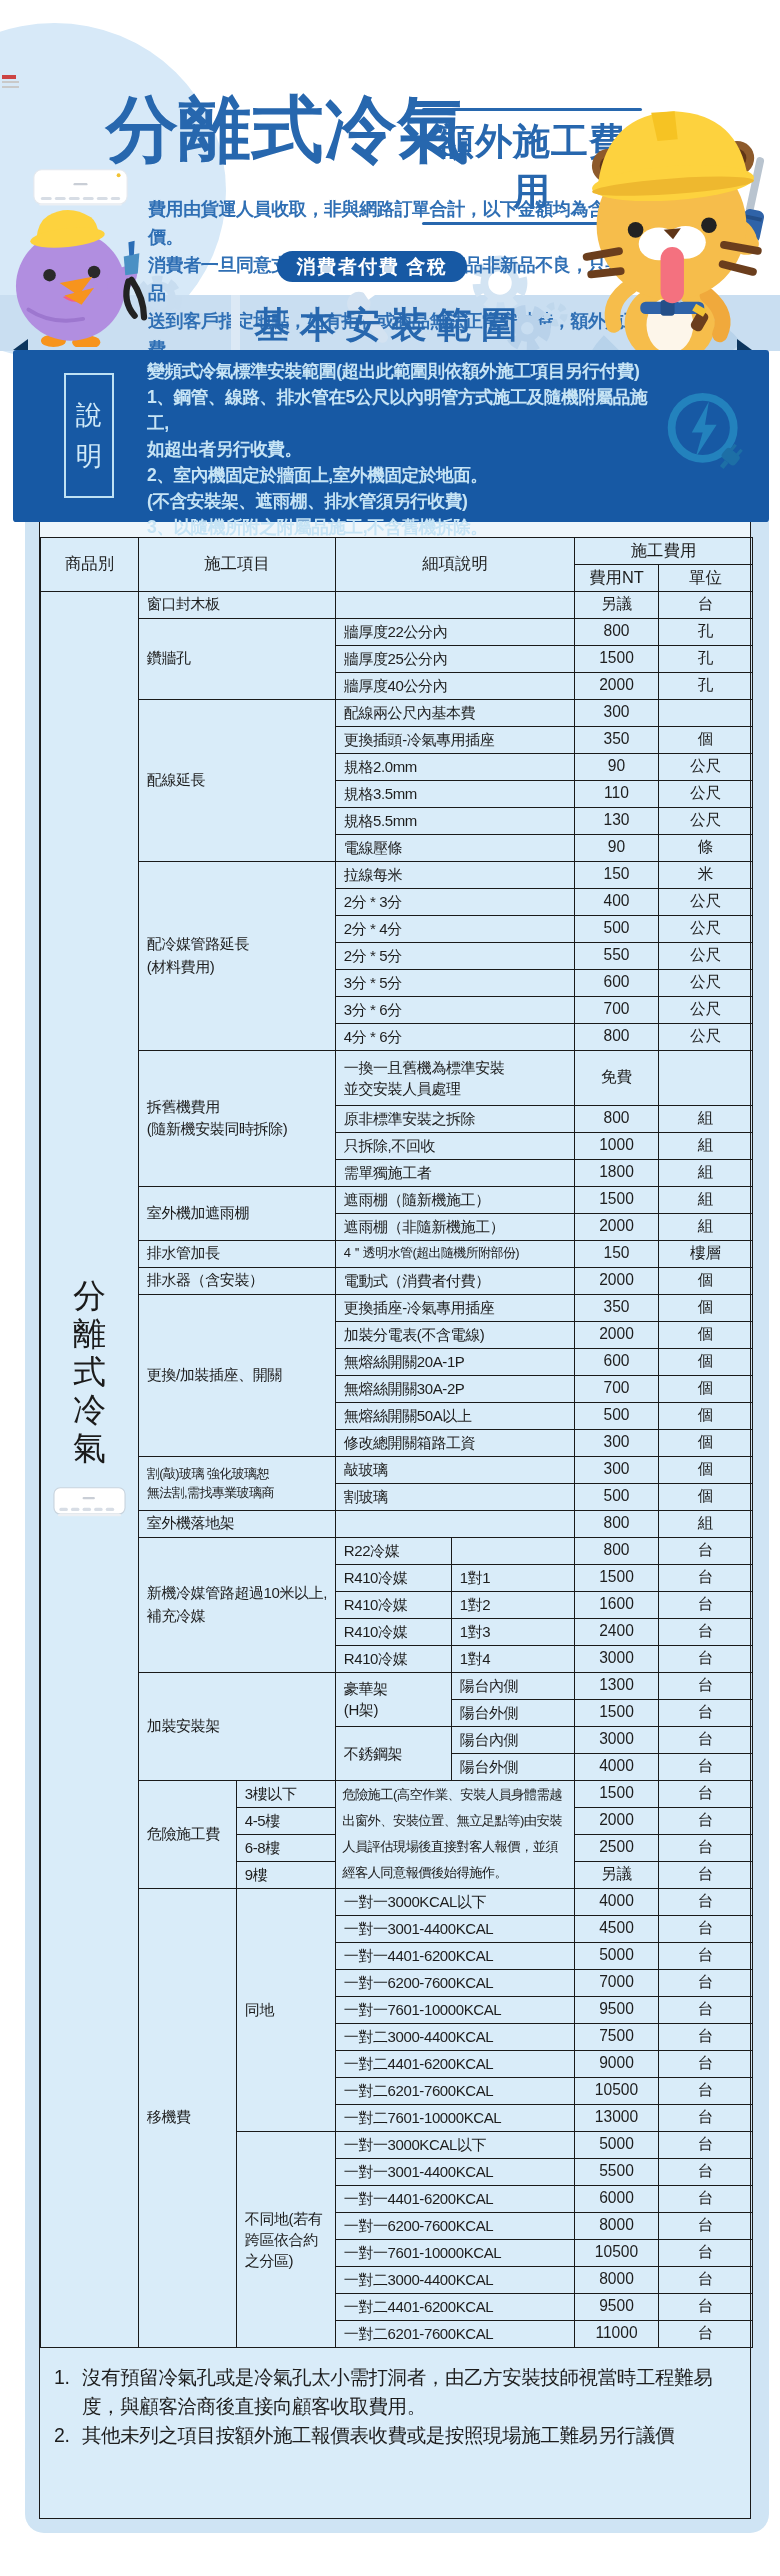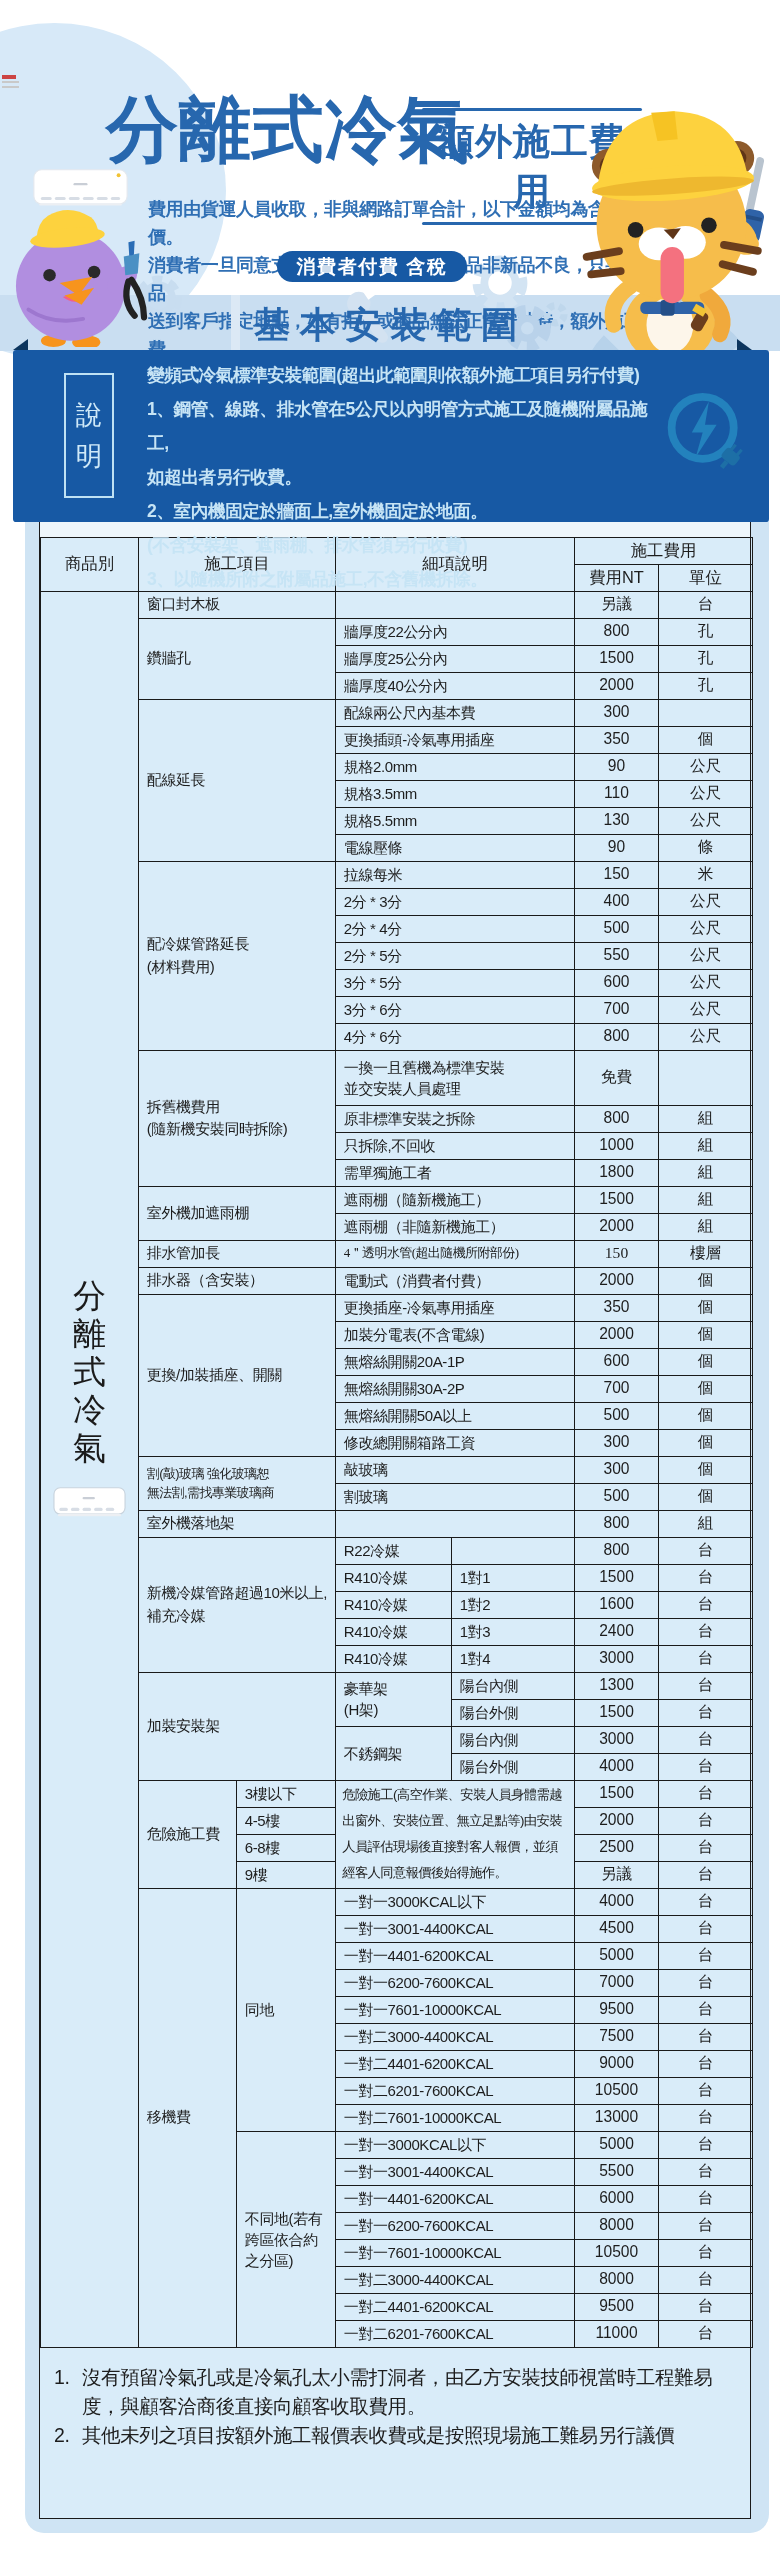--- a/index.html
+++ b/index.html
@@ -41,21 +41,21 @@
   #wrench-band { left:334px; top:286px; z-index:2; }
 
   
   #dark-box { left:12.5px; top:350px; width:756px; height:172px; background:#1759a4; border-radius:3.1px; z-index:5; }
   .notch { position:absolute; width:0; height:0; border-style:solid; z-index:4; }
   #notch-left  { left:12.5px; top:339px; border-width:0 0 11px 15.6px; border-color:transparent transparent #0c355e transparent; }
   #notch-right { left:737px; top:339px; border-width:0 15.6px 11px 0; border-color:transparent transparent #0c355e transparent; }
   #explain-label-box { left:64px; top:373px; width:50px; height:125px; border:2.3px solid #bfe2f4; z-index:6;
     display:flex; align-items:center; justify-content:center; }
   #explain-label { width:28px; font-size:26.5px; line-height:41px; color:#cfe9f8; word-break:break-all; text-align:center; }
-  #explain-text { left:147px; top:358px; width:515px; font-size:17.6px; line-height:34px; color:#c6e4f5;
+  #explain-text { left:147px; top:358px; width:515px; font-size:17.6px; line-height:26px; color:#c6e4f5;
     white-space:pre-line; letter-spacing:-0.4px; z-index:6; font-weight:700; }
   #bolt-icon { left:662px; top:389px; z-index:6; }
 
   
   #ac-unit-top { left:33px; top:169px; z-index:2; }
   #bird-char { left:4.7px; top:208px; z-index:6; }
   #tiger-char { left:576px; top:91px; z-index:6; }
 
   
   #panel { left:25px; top:507px; width:744px; height:2026px; background:#cfe4f4; border-radius:11px 11px 19px 19px; z-index:2; }
@@ -310,21 +310,21 @@
           <td colspan="2" rowspan="2" class="lbl">室外機加遮雨棚</td>
           <td colspan="2" class="det">遮雨棚（隨新機施工）</td>
           <td>1500</td>
           <td>組</td>
         </tr>
         <tr style="height: 27px;">
           <td colspan="2" class="det">遮雨棚（非隨新機施工）</td>
           <td>2000</td>
           <td>組</td>
         </tr>
-        <tr style="height: 27px; font-family: Liberation Serif, serif;">
+        <tr style="height: 27px;">
           <td colspan="2" class="lbl">排水管加長</td>
           <td colspan="2" class="det sm">4＂透明水管(超出隨機所附部份)</td>
           <td>150</td>
           <td>樓層</td>
         </tr>
         <tr style="height: 27px;">
           <td colspan="2" class="lbl">排水器（含安裝）</td>
           <td colspan="2" class="det">電動式（消費者付費）</td>
           <td>2000</td>
           <td>個</td>

